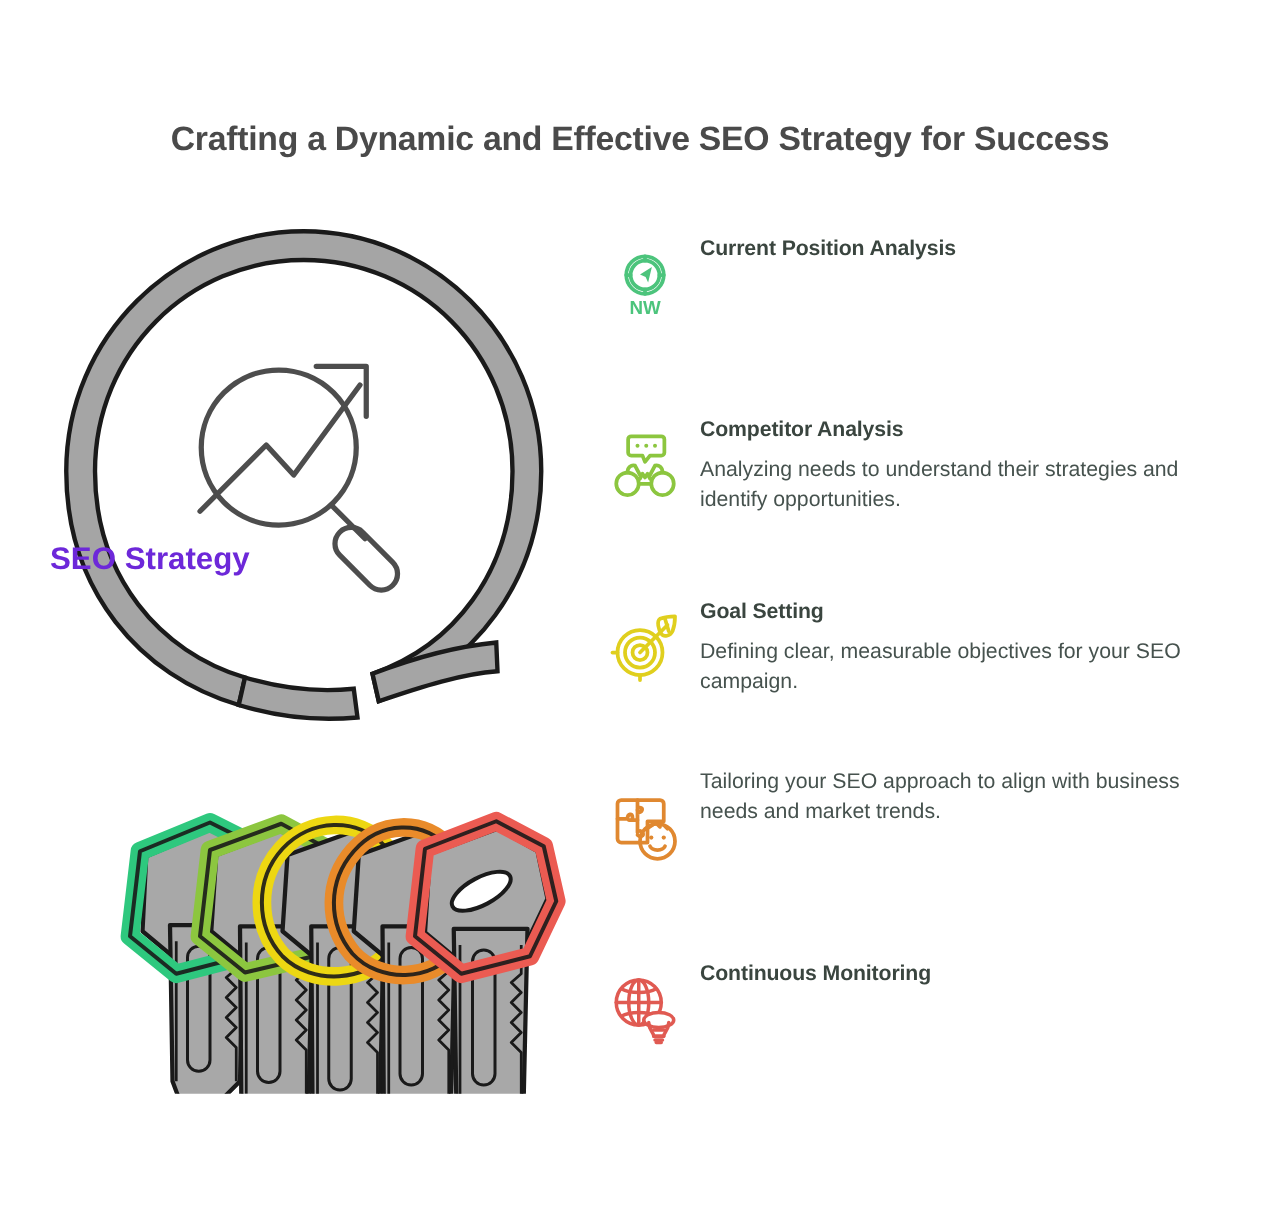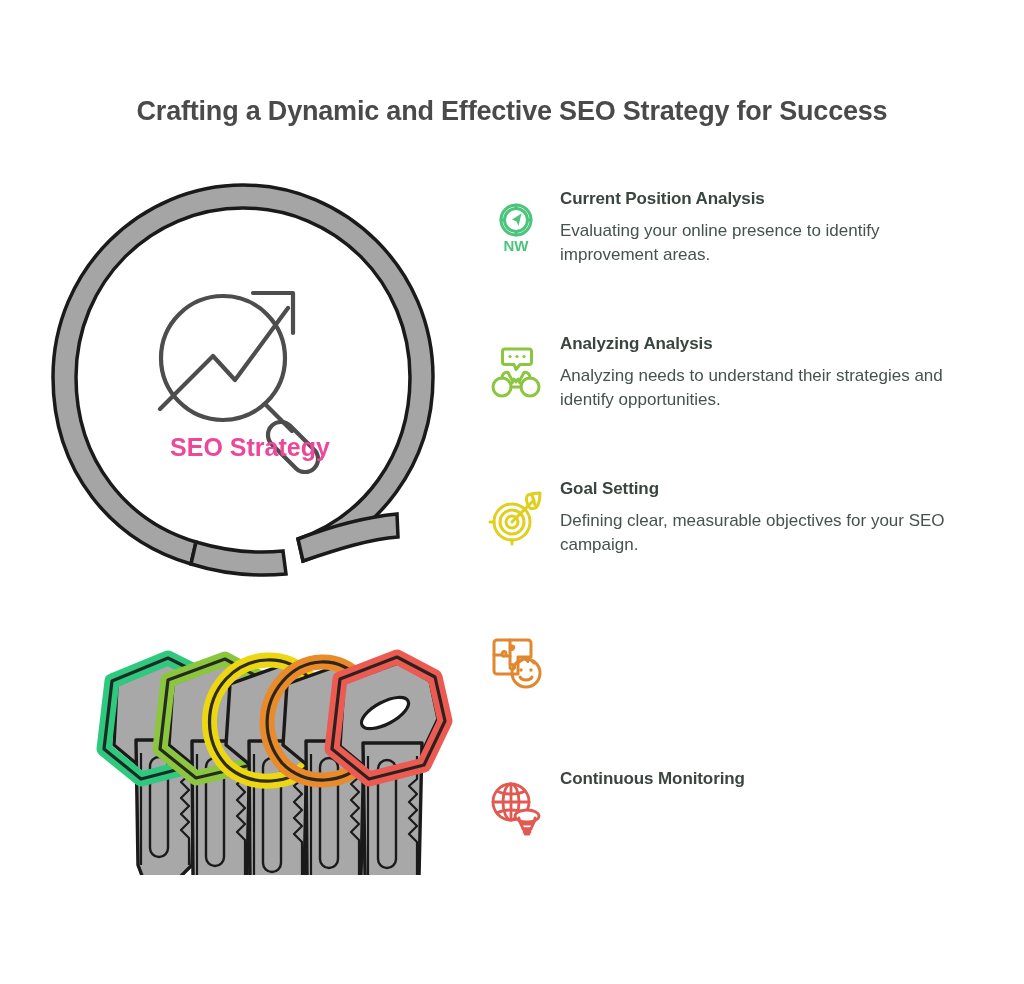--- a/index.html
+++ b/index.html
@@ -44,24 +44,23 @@
     width: 460px;
     height: 710px;
   }
   .illo-svg { display: block; }
 
   .ring-label {
     position: absolute;
     left: 0;
     top: 268px;
     width: 420px;
-    text-align: center;
     font-size: 25px;
     font-weight: bold;
-    color: #ec4899;
+    color: #6d28d9;
     pointer-events: none;
   }
 
   
   .items {
     position: absolute;
     left: 488px;
     top: 178px;
     width: 500px;
   }
@@ -197,39 +196,38 @@
           <circle cx="28" cy="20" r="11.5"></circle>
           <path d="M33.5,13.5 L24,19.5 L28.5,21.5 L30.5,26 Z" fill="#4cc47c" stroke="none"></path>
           <line x1="28" y1="5" x2="28" y2="8.5"></line>
           <line x1="28" y1="31.5" x2="28" y2="35"></line>
           <line x1="13" y1="20" x2="16.5" y2="20"></line>
           <line x1="39.5" y1="20" x2="43" y2="20"></line>
           <text x="28" y="51" font-family="Liberation Sans, sans-serif" font-size="15" font-weight="bold" fill="#4cc47c" stroke="none" text-anchor="middle">NW</text>
         </svg>
       </span>
       <div class="item-title">Current Position Analysis</div>
-      <div class="item-desc">Evaluating your online presence to identify improvement areas.</div>
     </div>
 
     <div class="item">
       <span class="item-icon">
         <svg width="56" height="56" viewBox="0 0 56 56" fill="none" stroke="#8cc63f" stroke-width="3" stroke-linecap="round" stroke-linejoin="round">
           <path d="M17,4 L41,4 A2.5,2.5 0 0 1 43.5,6.5 L43.5,17 A2.5,2.5 0 0 1 41,19.5 L32,19.5 L28,24.5 L26,19.5 L17,19.5 A2.5,2.5 0 0 1 14.5,17 L14.5,6.5 A2.5,2.5 0 0 1 17,4 Z"></path>
           <circle cx="22" cy="11.5" r="1.6" fill="#8cc63f" stroke="none"></circle>
           <circle cx="29" cy="11.5" r="1.6" fill="#8cc63f" stroke="none"></circle>
           <circle cx="36" cy="11.5" r="1.6" fill="#8cc63f" stroke="none"></circle>
           <circle cx="14" cy="42" r="9"></circle>
           <circle cx="42" cy="42" r="9"></circle>
           <path d="M14,33 C14,29 17,26.5 20,27.5 L24,35"></path>
           <path d="M42,33 C42,29 39,26.5 36,27.5 L32,35"></path>
           <path d="M24,38 L26,34 L28,37 L30,34 L32,38"></path>
           <line x1="23" y1="42" x2="33" y2="42"></line>
         </svg>
       </span>
-      <div class="item-title">Analyzing Analysis</div>
+      <div class="item-title">Competitor Analysis</div>
       <div class="item-desc">Analyzing needs to understand their strategies and identify opportunities.</div>
     </div>
 
     <div class="item">
       <span class="item-icon">
         <svg width="56" height="56" viewBox="0 0 56 56" fill="none" stroke="#e0cf1e" stroke-width="3" stroke-linecap="round" stroke-linejoin="round">
           <circle cx="24" cy="32" r="18"></circle>
           <circle cx="24" cy="32" r="12"></circle>
           <circle cx="24" cy="32" r="6"></circle>
           <line x1="24" y1="32" x2="46" y2="10"></line>
@@ -249,20 +247,21 @@
           <path d="M6,8 A3,3 0 0 1 9,5 L40,5 A3,3 0 0 1 43,8 L43,22 L30,22 L30,39 L9,39 A3,3 0 0 1 6,36 Z"></path>
           <path d="M6,20 L14,20 C14,16 18,15 18,19 C18,22 15,21 15,21 L22,21 L22,14 C22,14 21,11 24,11 C27,11 26,15 22,15 L22,5"></path>
           <path d="M22,21 L22,31 C22,31 24,28 26,31 C28,34 24,35 22,33"></path>
           <circle cx="38" cy="38" r="14"></circle>
           <circle cx="33" cy="35" r="1.7" fill="#e08830" stroke="none"></circle>
           <circle cx="43" cy="35" r="1.7" fill="#e08830" stroke="none"></circle>
           <path d="M32,42 C34,46 42,46 44,42"></path>
           <path d="M31,27 L34,25 M38,24.5 L40,26.5 M44,26 L46,28"></path>
         </svg>
       </span>
+      <div class="item-desc">Tailoring your SEO approach to align with business needs and market trends.</div>
     </div>
 
     <div class="item">
       <span class="item-icon">
         <svg width="56" height="56" viewBox="0 0 56 56" fill="none" stroke="#e05a52" stroke-width="2.8" stroke-linecap="round" stroke-linejoin="round">
           <circle cx="23" cy="22" r="18"></circle>
           <ellipse cx="23" cy="22" rx="8" ry="18"></ellipse>
           <line x1="5" y1="22" x2="41" y2="22"></line>
           <line x1="23" y1="4" x2="23" y2="40"></line>
           <path d="M9,11 C16,15 30,15 37,11"></path>

